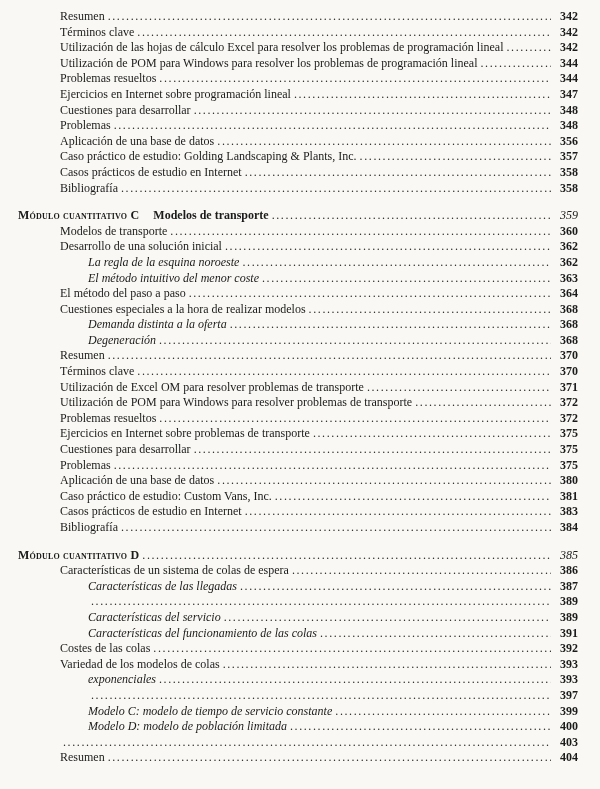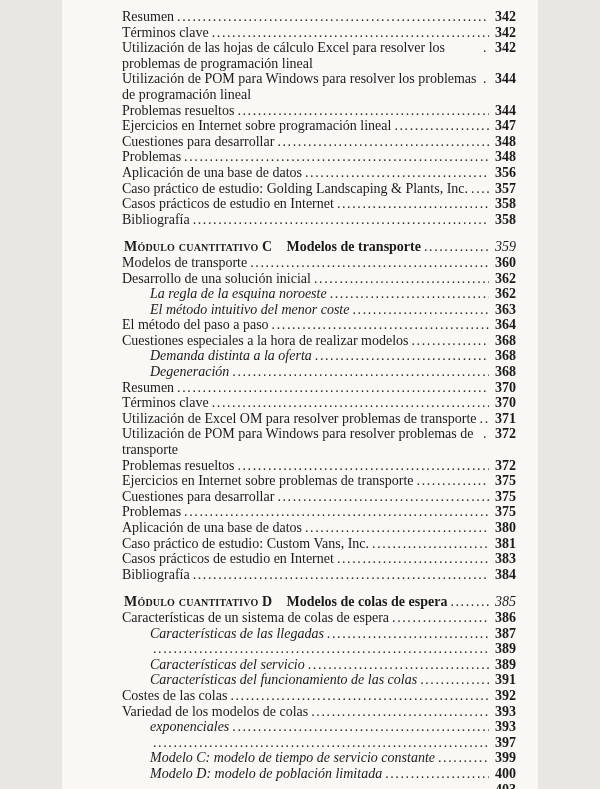--- a/index.html
+++ b/index.html
@@ -2,39 +2,39 @@
 <html><head>
 <meta charset="utf-8">
 <style>
   * { box-sizing: border-box; }
   html, body { margin: 0; padding: 0; }
   body {
     background: #e9e7e1;
     font-family: "Liberation Serif", "DejaVu Serif", serif;
   }
   .page {
-    width: 476px;
+    width: 600px;
     height: 789px;
     margin: 0 auto;
     background: #f9f8f4;
     color: #1b1b1b;
     padding: 9px 22px 8px 18px;
-    font-size: 14px;
+    font-size: 12px;
     overflow: hidden;
   }
   .toc-list { width: 100%; }
   .row {
     display: flex;
     align-items: baseline;
     line-height: 15.6px;
     width: 100%;
   }
   
   .lvl0 { margin-top: 12px; font-weight: bold; }
-  .module-label { font-variant: small-caps; letter-spacing: 0.2px; white-space: nowrap; margin-left: 44px; }
+  .module-label { font-variant: small-caps; letter-spacing: 0.2px; white-space: nowrap; }
   .module-title { margin-left: 14px; white-space: nowrap; }
   
   .lvl1 { padding-left: 42px; }
   
   .lvl2 { padding-left: 70px; font-style: italic; }
   .label { flex: 0 1 auto; }
   .leader {
     flex: 1 1 6px;
     min-width: 6px;
     overflow: hidden;
@@ -224,21 +224,20 @@
     <span class="leader"></span>
     <span class="pagenum">383</span>
   </div>
       <div class="row lvl1">
     <span class="label">Bibliografía</span>
     <span class="leader"></span>
     <span class="pagenum">384</span>
   </div>
       <div class="row lvl0">
     <span class="module-label">Módulo cuantitativo D</span>
-    <span class="module-title">Modelos de colas de espera</span>
     <span class="leader"></span>
     <span class="pagenum">385</span>
   </div>
       <div class="row lvl1">
     <span class="label">Características de un sistema de colas de espera</span>
     <span class="leader"></span>
     <span class="pagenum">386</span>
   </div>
       <div class="row lvl2">
     <span class="label">Características de las llegadas</span>

